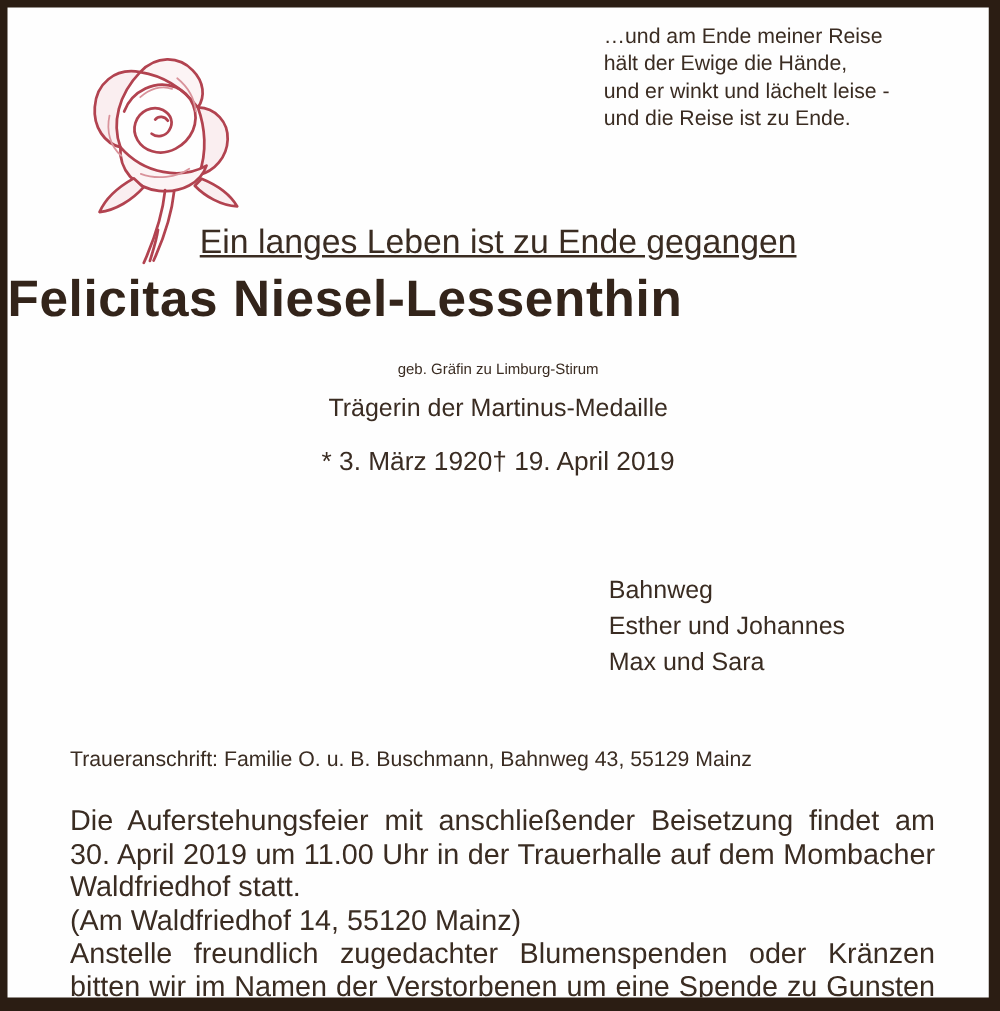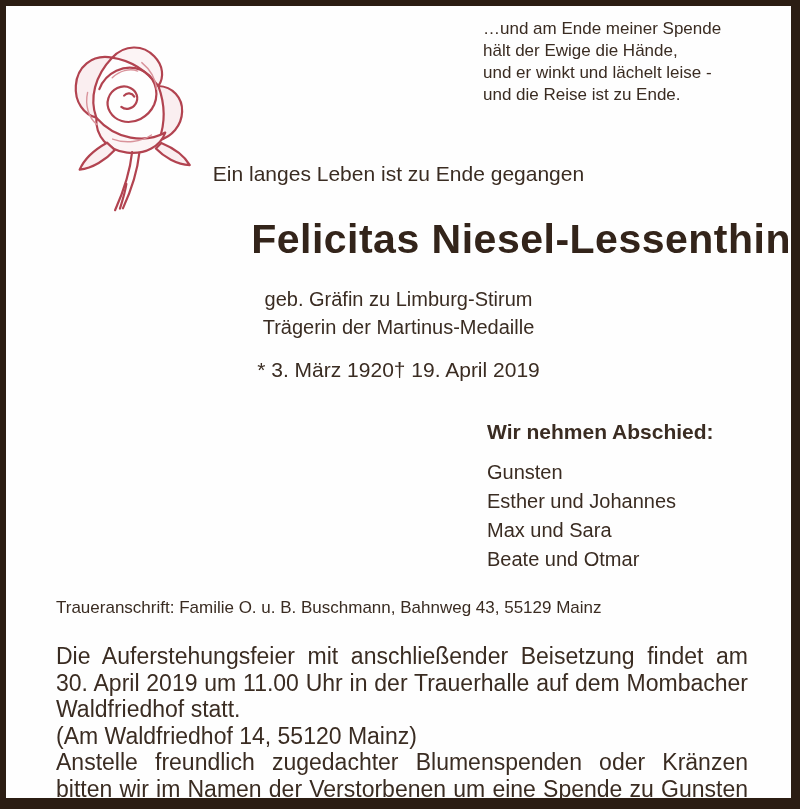--- a/index.html
+++ b/index.html
@@ -15,23 +15,23 @@
     color:var(--ink,#3a2c22);
     overflow:hidden;
   }
   .abs{position:absolute;}
   
   .poem{left:477px;top:12px;width:266px;font-size:17px;line-height:22px;}
   .poem .author{text-align:right;margin-top:2px;padding-right:2px;}
   
   .rose{left:40px;top:22px;width:175px;height:190px;}
   
-  .intro{left:0;top:156px;width:100%;text-align:center;font-size:21px;}
-  .title{left:0;top:210px;width:100%;text-align:right;font-size:41px;font-weight:bold;color:#33241a;letter-spacing:.5px;}
-  .sub1{left:0;top:282px;width:100%;text-align:center;font-size:20px;}
+  .intro{left:0;top:172px;width:100%;text-align:center;font-size:27px;text-decoration:underline;}
+  .title{left:0;top:210px;width:100%;text-align:left;font-size:41px;font-weight:bold;color:#33241a;letter-spacing:.5px;}
+  .sub1{left:0;top:282px;width:100%;text-align:center;font-size:12px;}
   .sub2{left:0;top:310px;width:100%;text-align:center;font-size:20px;}
   .dates{left:0;top:352px;width:100%;display:flex;justify-content:center;font-size:21px;}
   
   .farewell-heading{left:481px;top:414px;font-size:21px;font-weight:bold;}
   .farewell-names{left:481px;top:452px;font-size:20px;line-height:29px;}
   
   .address{left:50px;top:592px;width:692px;font-size:17px;}
   .body-text{left:50px;top:637px;width:692px;font-size:23px;line-height:26.5px;}
   .just{text-align:justify;}
   .body-text .seg{margin:0;}
@@ -62,44 +62,42 @@
       <g stroke="#d9939b" stroke-width="1.4">
         <path d="M44,60 C40,72 42,85 50,93"></path>
         <path d="M101,36 C109,44 113,54 113,64"></path>
         <path d="M64,109 C76,115 92,115 103,109"></path>
         <path d="M70,48 C78,42 88,40 96,44"></path>
       </g>
     </g>
   </svg>
 
   <div class="abs poem">
-    <div>…und am Ende meiner Spende</div>
+    <div>…und am Ende meiner Reise</div>
     <div>hält der Ewige die Hände,</div>
     <div>und er winkt und lächelt leise -</div>
     <div>und die Reise ist zu Ende.</div>
   </div>
 
   <div class="abs intro">Ein langes Leben ist zu Ende gegangen</div>
 
   <div class="abs title">Felicitas Niesel-Lessenthin</div>
 
   <div class="abs sub1">geb. Gräfin zu Limburg-Stirum</div>
   <div class="abs sub2">Trägerin der Martinus-Medaille</div>
 
   <div class="abs dates">
     <span>* 3. März 1920</span>
     <span>† 19. April 2019</span>
   </div>
 
-  <div class="abs farewell-heading">Wir nehmen Abschied:</div>
   <div class="abs farewell-names">
-    <div>Gunsten</div>
+    <div>Bahnweg</div>
     <div>Esther und Johannes</div>
     <div>Max und Sara</div>
-    <div>Beate und Otmar</div>
   </div>
 
   <div class="abs address">Traueranschrift: Familie O. u. B. Buschmann, Bahnweg 43, 55129 Mainz</div>
 
   <div class="abs body-text">
     <div class="seg just">Die Auferstehungsfeier mit anschließender Beisetzung findet am 30. April 2019 um 11.00 Uhr in der Trauerhalle auf dem Mombacher Waldfriedhof statt.</div>
     <div class="seg">(Am Waldfriedhof 14, 55120 Mainz)</div>
     <div class="seg just">Anstelle freundlich zugedachter Blumenspenden oder Kränzen bitten wir im Namen der Verstorbenen um eine Spende zu Gunsten des Thaddäusheim Mainz, Stichwort:  „Ein Bett“, IBAN DE28 3706 0193 4003 5000 18</div>
   </div>
 

